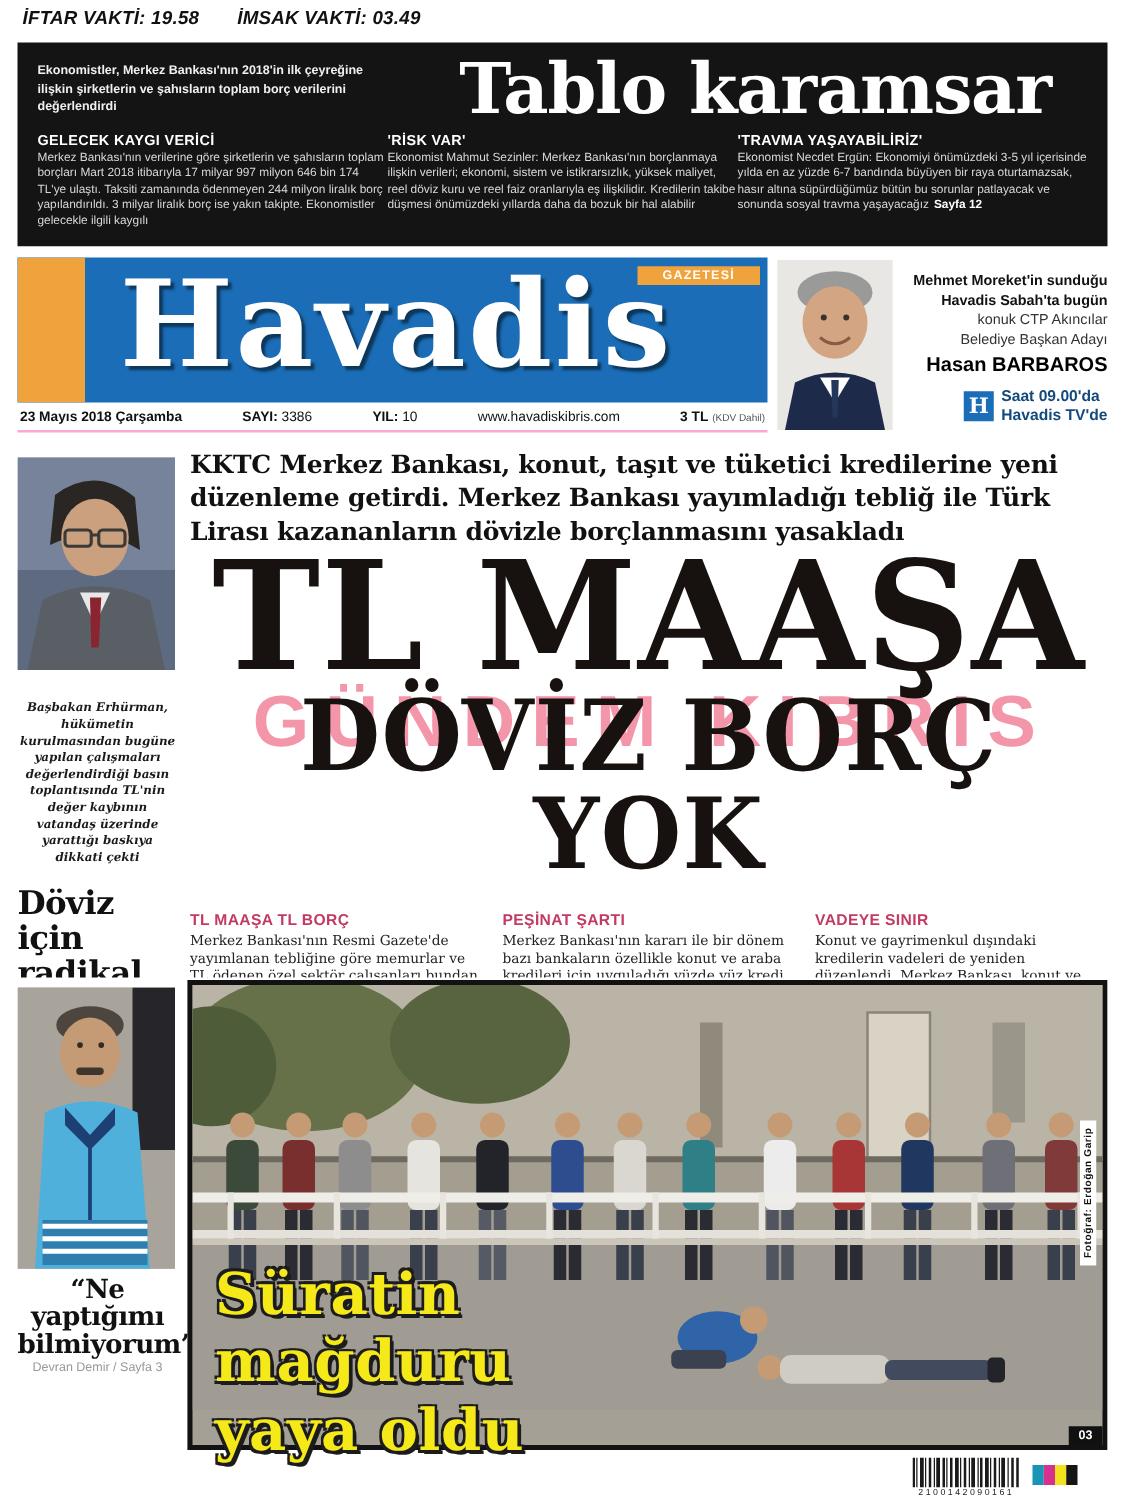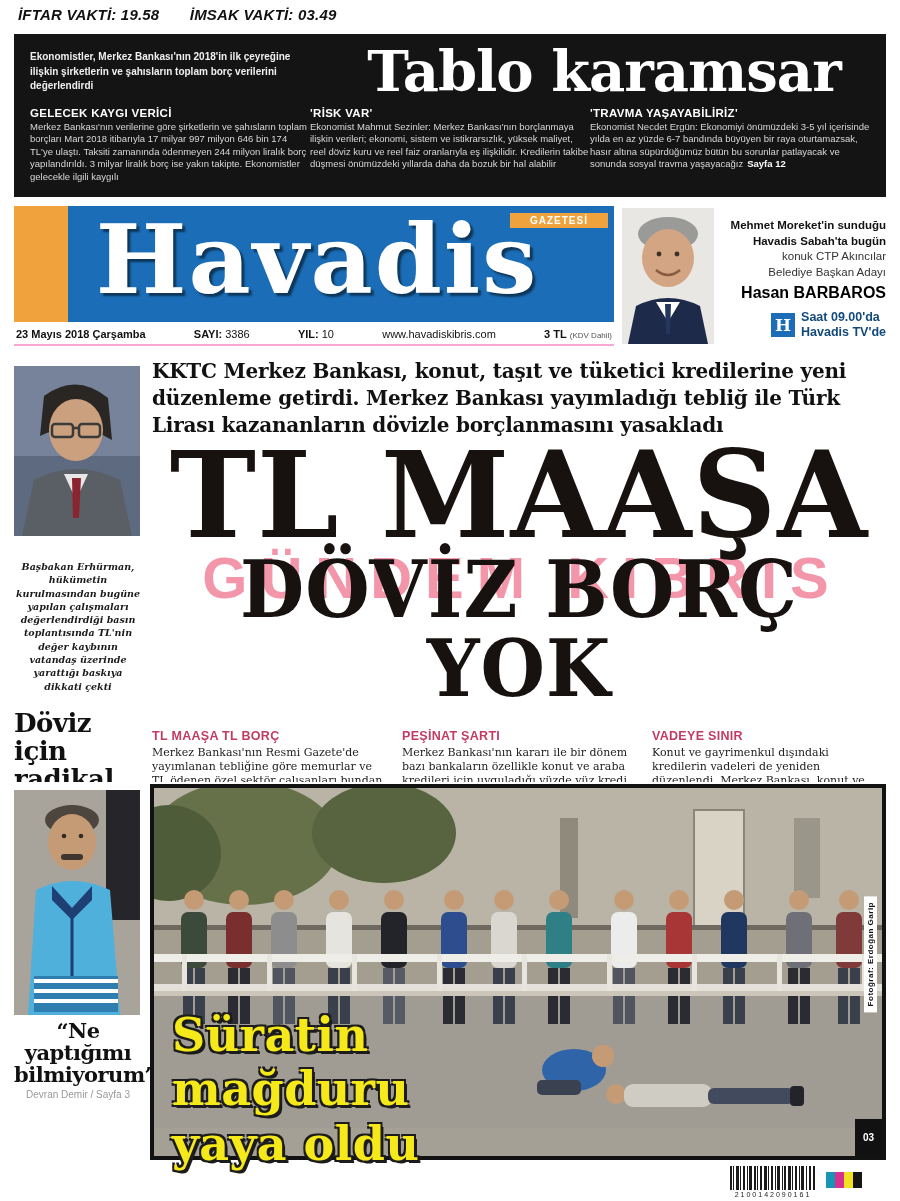--- a/index.html
+++ b/index.html
@@ -62,21 +62,21 @@
   .court-photo { width:126px; height:225px; background:#a8a49b; }
   .court-caption { font-family:"DejaVu Serif", serif; font-size:9.5px; font-weight:bold; font-style:italic; text-align:center; line-height:1.32; margin-top:6px; }
   .court-headline { font-family:"DejaVu Serif", serif; font-weight:bold; font-size:21px; line-height:1.05; text-align:center; margin-top:5px; letter-spacing:-.5px; }
   .court-byline { font-size:10px; color:#999; text-align:center; margin-top:3px; }
   .photo-box { position:absolute; left:136px; top:0; width:736px; height:376px; border:4px solid #121212; background:#a5a095; }
   .photo-caption { background:#121212; color:#fff; font-size:12.5px; font-weight:bold; font-style:italic; padding:5px 10px; letter-spacing:.2px; }
   .photo-scene { width:728px; height:340px; display:block; }
   .photo-headline { position:absolute; left:18px; top:196px; font-family:"DejaVu Serif", serif; font-weight:bold; font-size:46px; line-height:1.18; color:#f6e919; letter-spacing:.5px;
     text-shadow:-2px -2px 0 #1c1c1c, 2px -2px 0 #1c1c1c, -2px 2px 0 #1c1c1c, 2px 2px 0 #1c1c1c, 3px 3px 0 #1c1c1c;margin-top:24px; }
   .photo-credit { position:absolute; right:5px; top:108px; background:#fff; color:#111; font-size:8px; font-weight:bold; padding:6px 2px; writing-mode:vertical-rl; transform:rotate(180deg); letter-spacing:.5px; }
-  .page-marker { position:absolute; right:0; bottom:0; background:#111; color:#fff; font-size:10px; font-weight:bold; padding:13px 8px; }
+  .page-marker { position:absolute; right:0; bottom:0; background:#111; color:#fff; font-size:10px; font-weight:bold; padding:2px 8px; }
   
   .footer { position:absolute; left:0; top:1160px; width:900px; height:41px; }
   .barcode-wrap { position:absolute; left:728px; top:6px; width:90px; text-align:center; }
   .barcode { display:block; margin:0 auto; }
   .barcode-digits { font-size:7px; letter-spacing:2px; color:#222; margin-top:1px; }
   .color-bars { position:absolute; left:826px; top:12px; display:flex; }
   .color-bars i { width:9px; height:16px; display:block; }
   .b-c { background:#1895b5; } .b-m { background:#d6318f; } .b-y { background:#f1e21d; } .b-k { background:#151515; }
 </style>
 </head>

